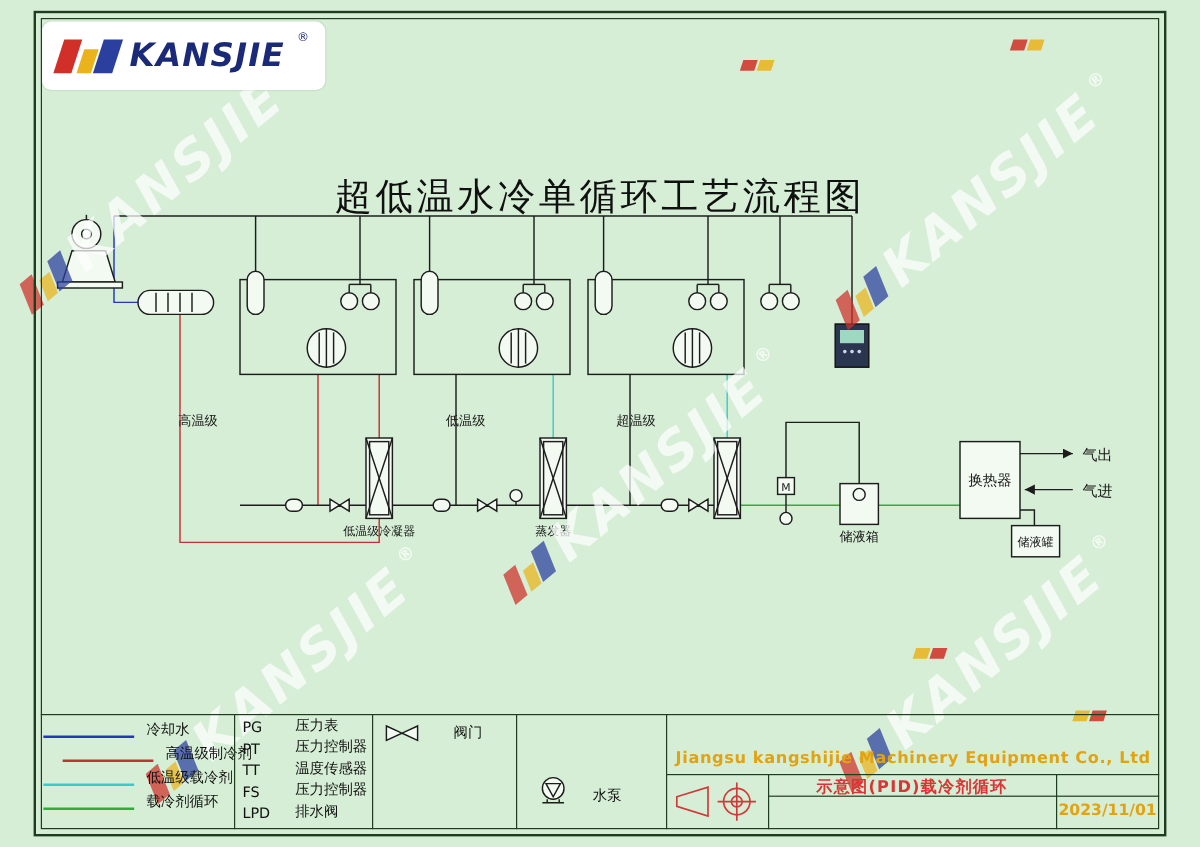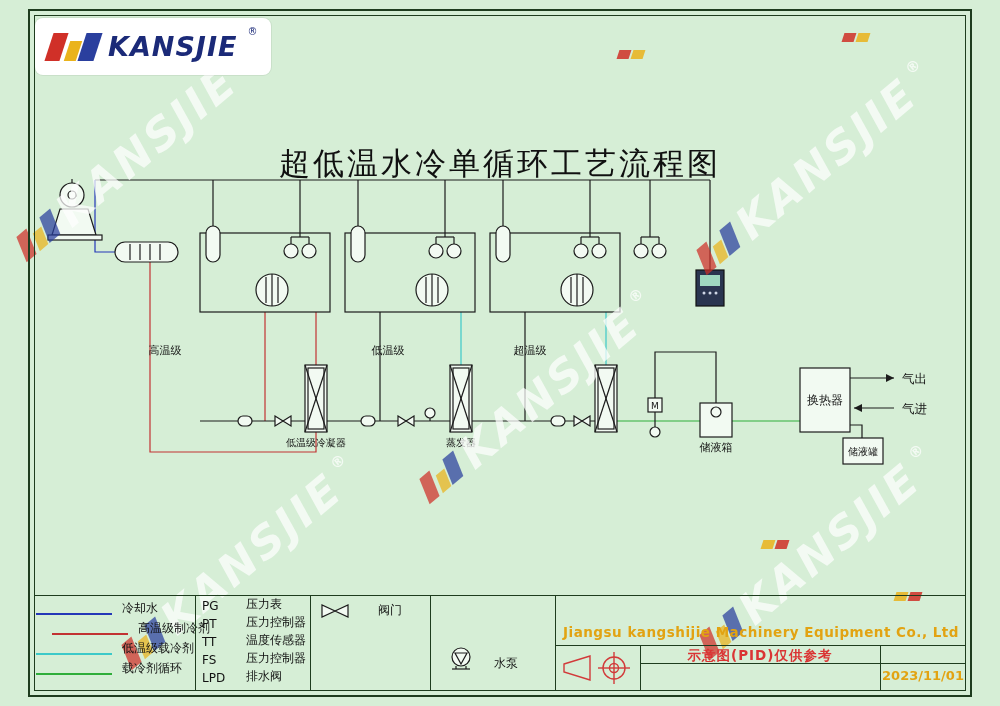--- a/index.html
+++ b/index.html
@@ -370,21 +370,21 @@
         <polygon points="7,7 19,7 13,18"></polygon>
         <line x1="4" y1="23" x2="22" y2="23"></line>
         <line x1="8" y1="20" x2="8" y2="23"></line>
           <line x1="18" y1="20" x2="18" y2="23"></line>
       </g>
     </svg>
     <span>水泵</span>
   </div>
 
   <div class="abs tb-en">Jiangsu kangshijie Machinery Equipment Co., Ltd</div>
-  <div class="abs tb-note">示意图(PID)仅供参考</div>
+  <div class="abs tb-note">示意图(PID)载冷剂循环</div>
   <div class="abs tb-date">2023/11/01</div>
   <svg class="abs" style="left:556px;top:646px;z-index:4" width="84" height="44">
     <g stroke="#d23a3a" stroke-width="1.4" fill="none">
       <path d="M8,18 L34,10 L34,34 L8,26 Z"></path>
       <circle cx="58" cy="22" r="11"></circle>
       <circle cx="58" cy="22" r="4.5"></circle>
       <line x1="42" y1="22" x2="74" y2="22"></line>
       <line x1="58" y1="6" x2="58" y2="38"></line>
     </g>
   </svg>

